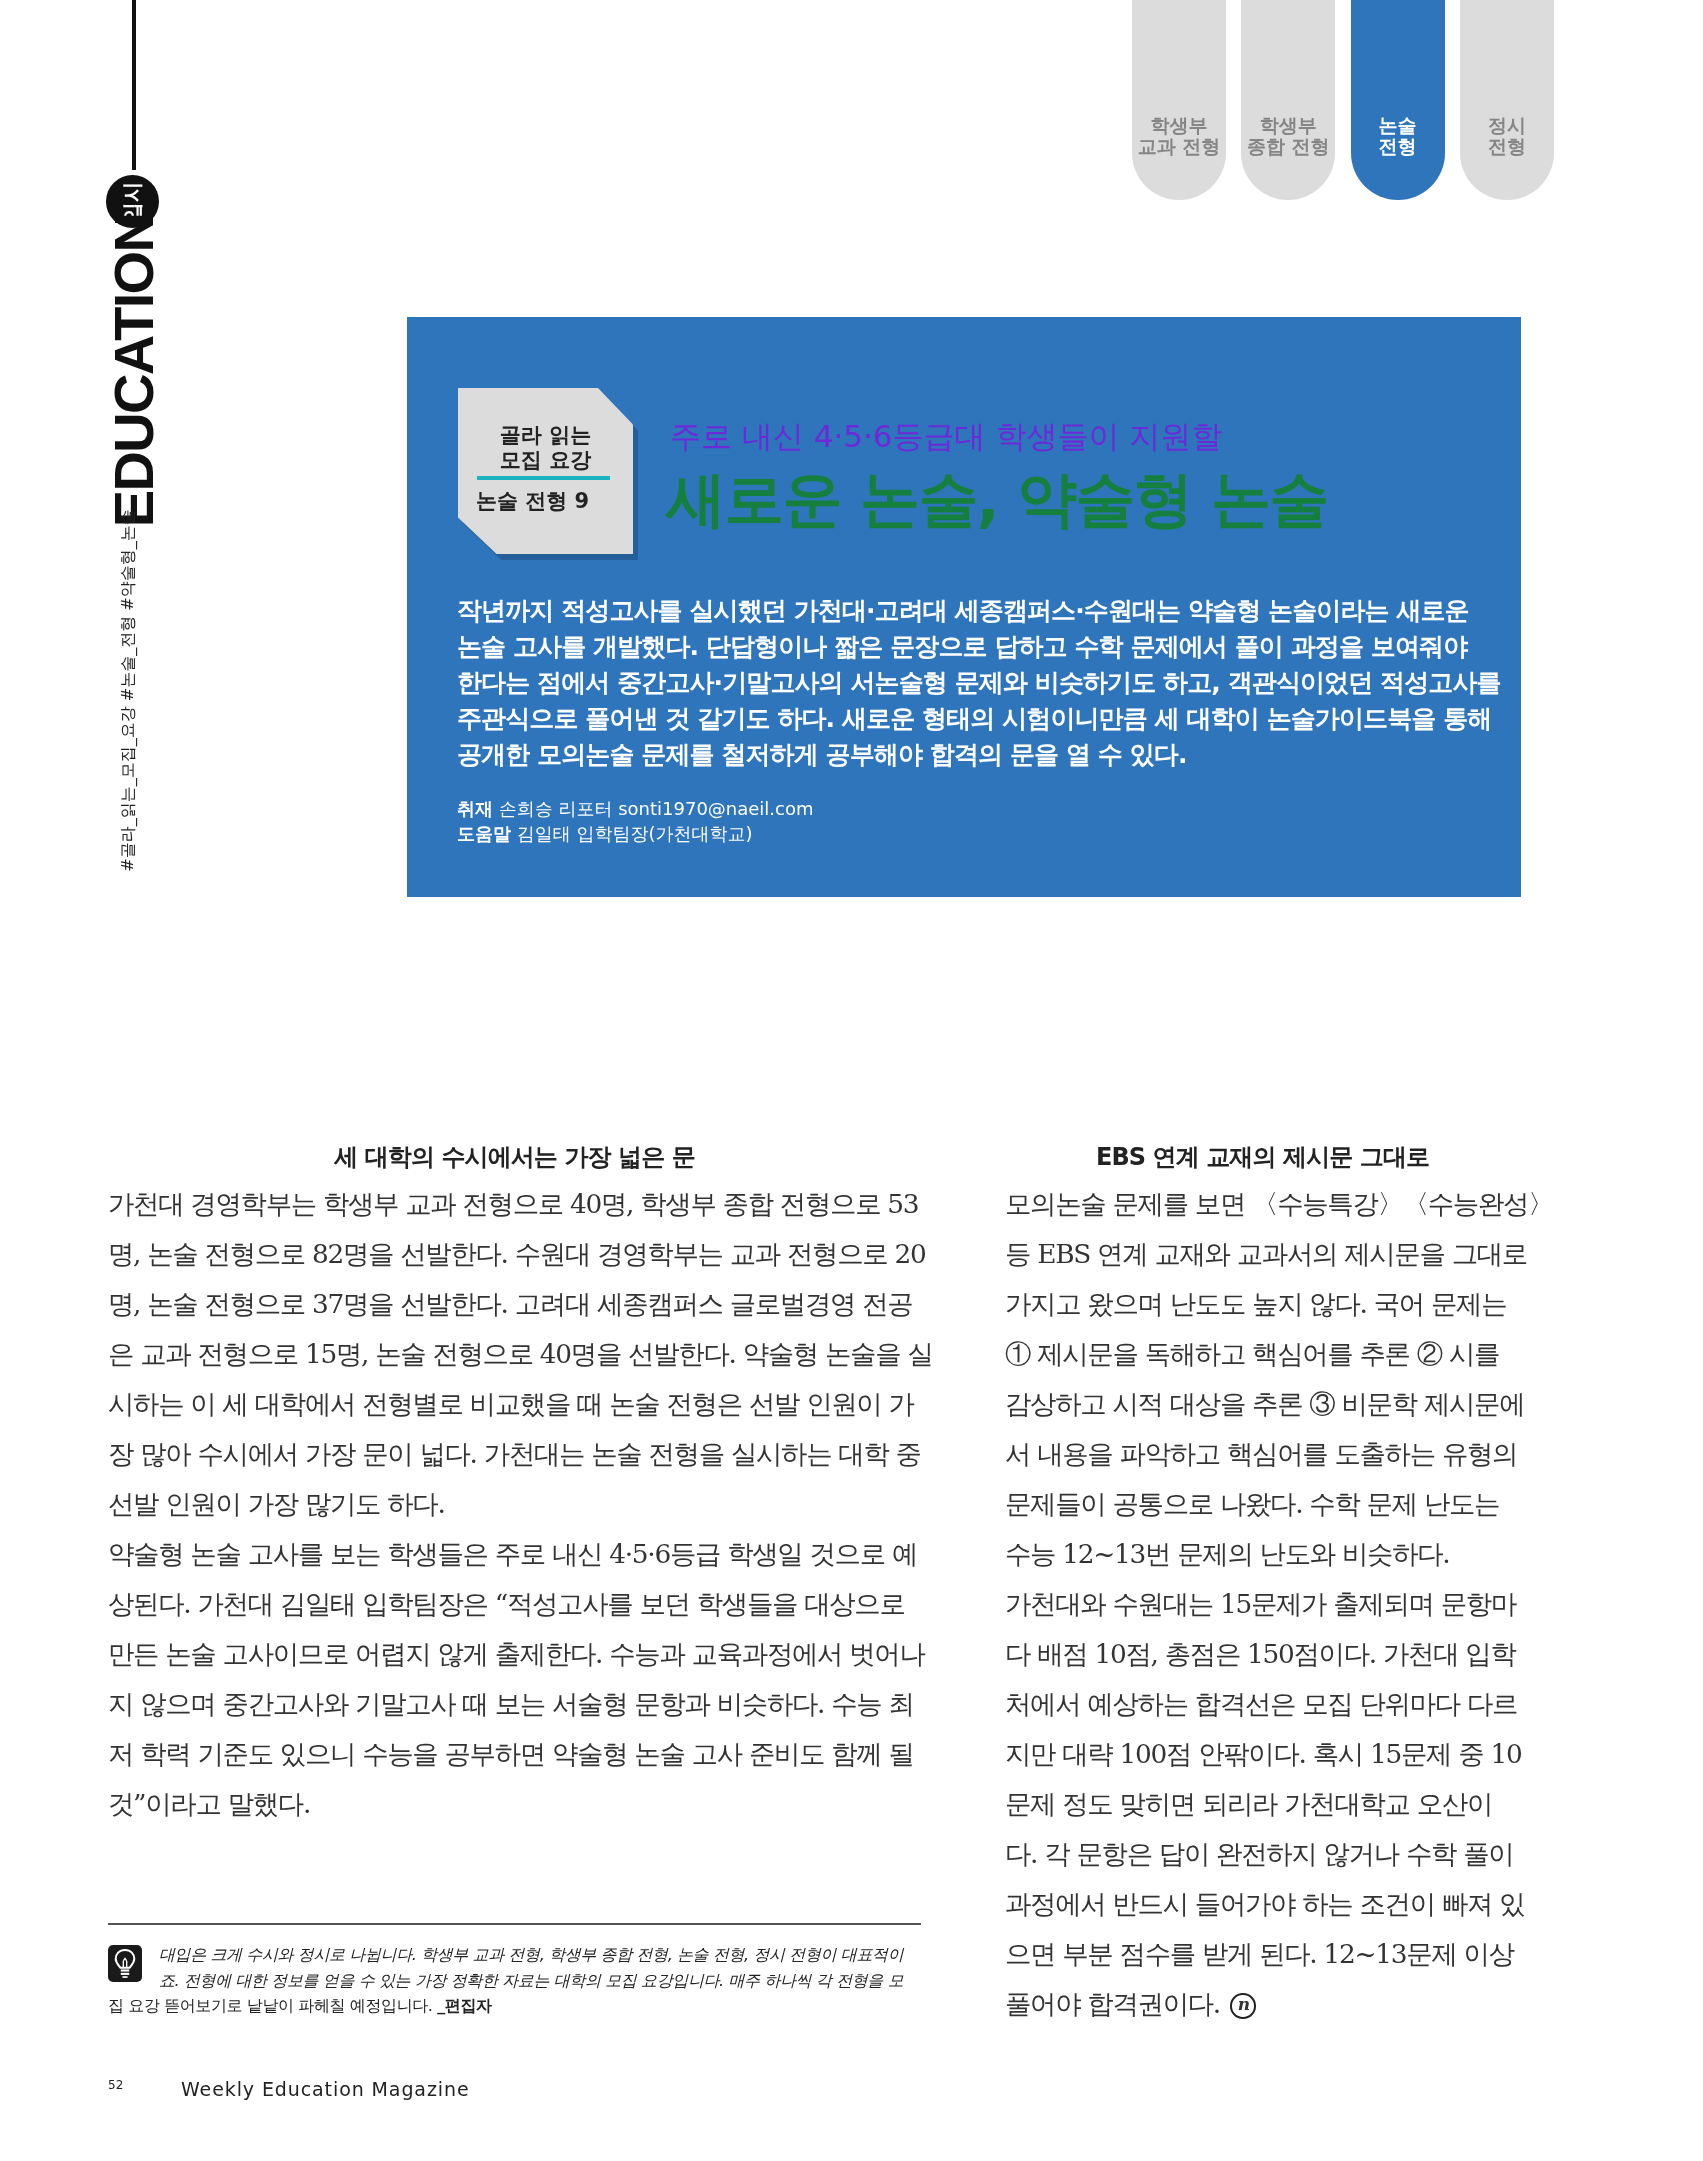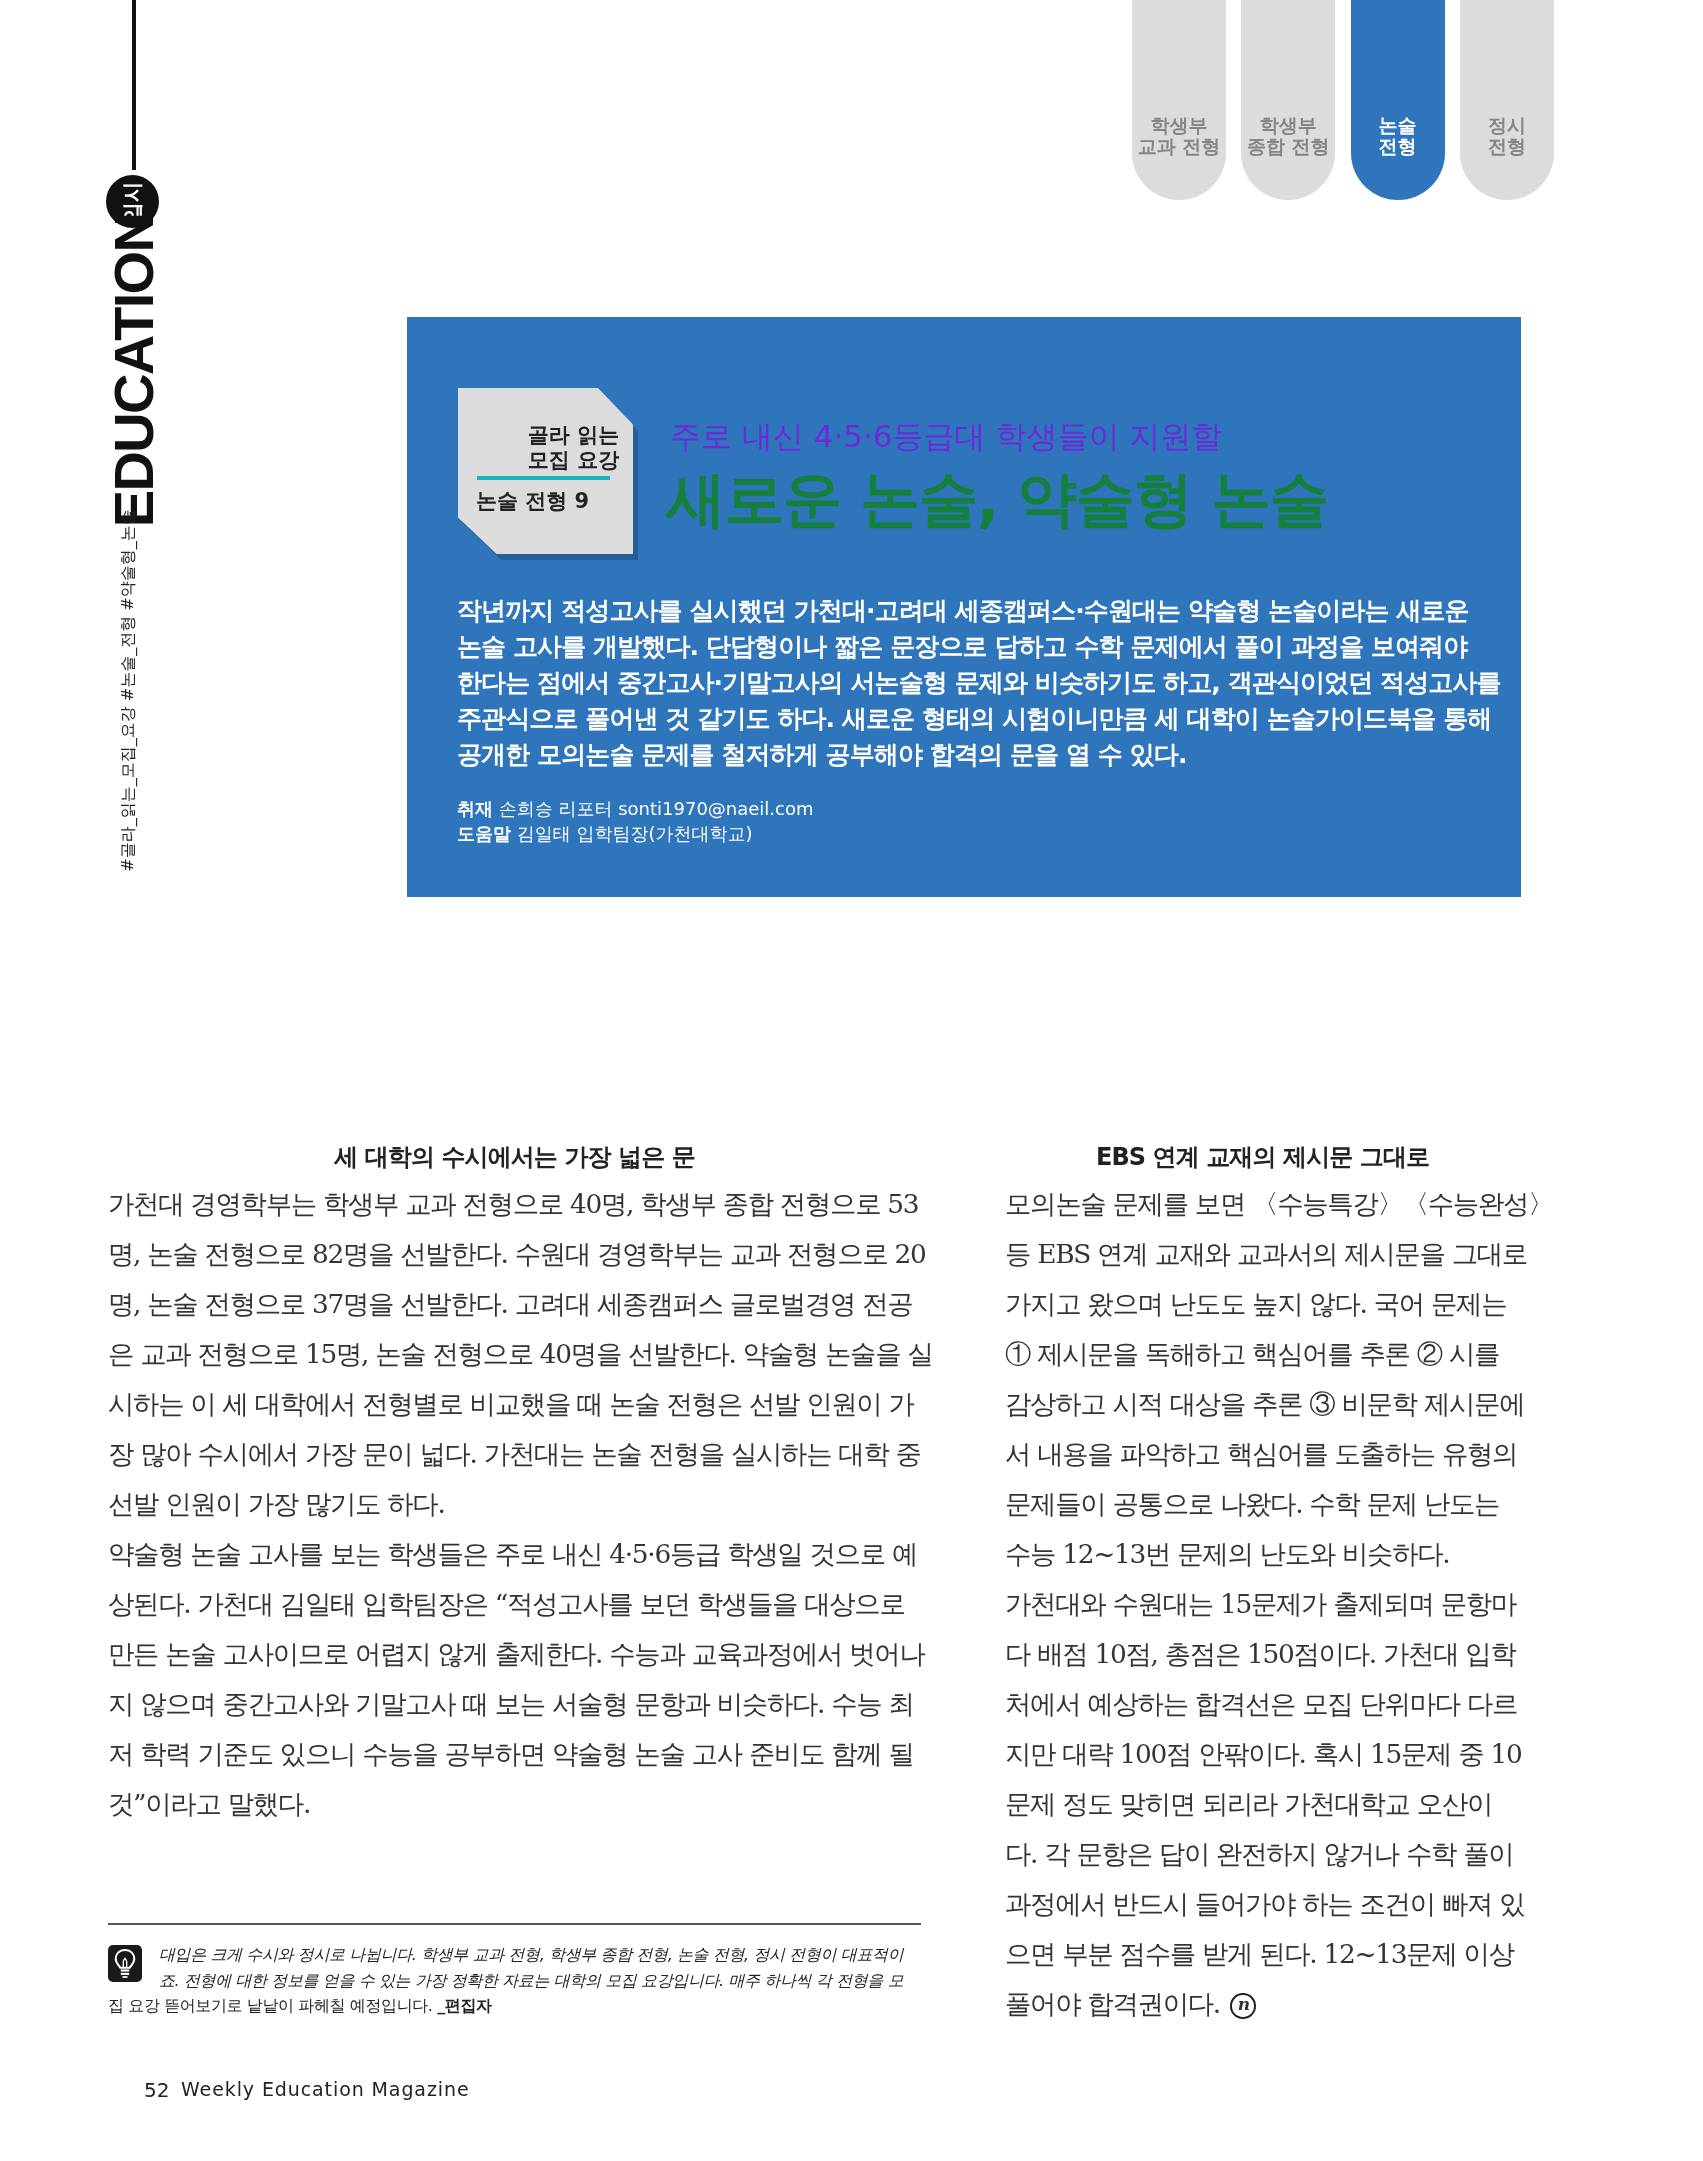--- a/index.html
+++ b/index.html
@@ -33,21 +33,21 @@
   
   .hero { position:absolute; left:407px; top:317px; width:1114px; height:580px; background:#2e75bb; }
   .label-card { position:absolute; left:458px; top:388px; width:175px; height:166px;
                 background:#dcdcdc;
                 clip-path:polygon(0 0, 80% 0, 100% 22%, 100% 100%, 22% 100%, 0 78%);
                 box-shadow:3.4px 5.1px 8.5px rgba(0,0,0,0.35); }
   .label-card-shadow { position:absolute; left:463px; top:394px; width:175px; height:166px;
                 background:rgba(0,0,0,0.18);
                 clip-path:polygon(0 0, 80% 0, 100% 22%, 100% 100%, 22% 100%, 0 78%); }
   .label-top { position:absolute; left:458px; top:423px; width:175px; text-align:center;
-               font-weight:bold; font-size:21px; line-height:25px; color:#222;margin-left:28px; }
+               font-weight:bold; font-size:21px; line-height:25px; color:#222; }
   .label-rule { position:absolute; left:477px; top:476px; width:133px; height:4.3px; background:#1bb3bf; }
   .label-bottom { position:absolute; left:458px; top:487px; width:149px; text-align:center;
                   font-weight:bold; font-size:21px; color:#222; }
   .hero-sub { position:absolute; left:670px; top:416px; font-size:31px; color:#6d28d9; white-space:nowrap; }
   .hero-title { position:absolute; left:666px; top:460px; font-size:60px; font-weight:bold; color:#15803d;
                 white-space:nowrap; letter-spacing:-1.7px; }
   .hero-body { position:absolute; left:457px; top:593px; width:1014px; font-size:25px; line-height:36px;
                color:#fff; font-weight:bold; letter-spacing:-0.9px; }
   .hero-body div { white-space:nowrap; }
   .credits { position:absolute; left:457px; top:796px; font-size:18px; line-height:25px; color:#fff; }
@@ -62,21 +62,21 @@
   .para div { white-space:nowrap; }
 
   .note-rule { position:absolute; left:108px; top:1923px; width:813px; height:1.7px; background:#555; }
   .note { position:absolute; left:108px; top:1942px; width:813px; font-size:16px; line-height:25.6px; color:#222; letter-spacing:-0.4px; }
   .note-icon { position:absolute; left:0; top:2.6px; width:34px; height:37px; border-radius:5.1px; background:#1a1a1a;
                display:flex; align-items:center; justify-content:center; }
   .note-line { white-space:nowrap; }
   .note-line.indent { padding-left:51px;font-style:italic; }
   .note b { font-weight:bold; }
 
-  .footer-page { position:absolute; left:108px; top:2078px; font-size:20px; color:#222;margin-left:36px; }
+  .footer-page { position:absolute; left:108px; top:2078px; font-size:12px; color:#222; }
   .footer-mag { position:absolute; left:181px; top:2078px; font-size:19px; color:#222; letter-spacing:0.9px; }
 </style>
 </head>
 <body>
 
 <div class="rail-line"></div>
 <div class="rail-badge">
     <span>입시</span>
   </div>
 <div class="rail-edu">

